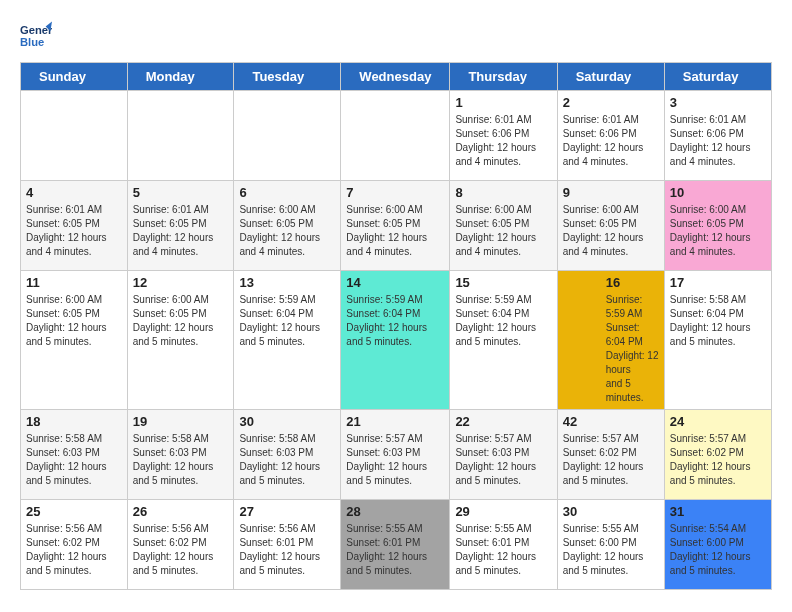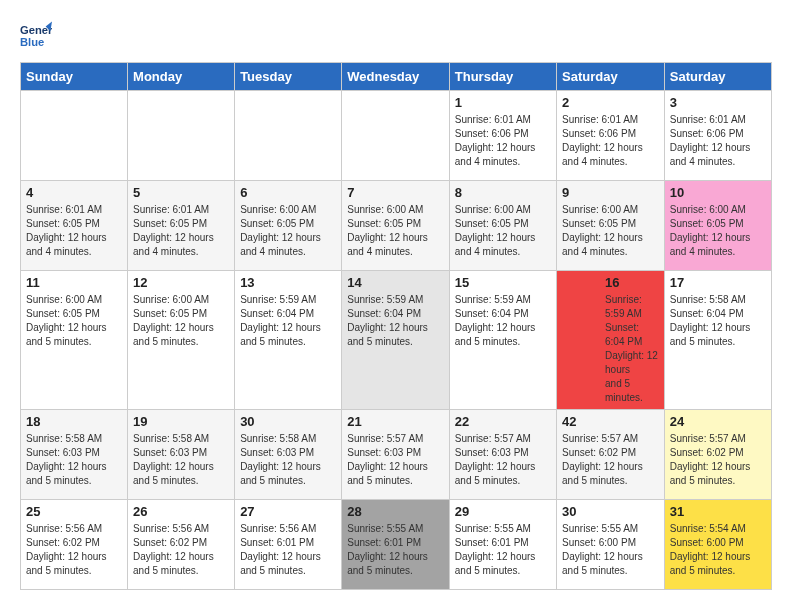--- a/index.html
+++ b/index.html
@@ -39,21 +39,21 @@
     }
     table {
       width: 100%;
       border-collapse: collapse;
       font-size: 11px;
     }
     th {
       background-color: #2a6bbf;
       color: #fff;
       text-align: left;
-      padding: 6px 5px;
+      padding: 6px 18px;
       font-size: 13px;
       font-weight: bold;
       border: 1px solid #ccc;
     }
     td {
       border: 1px solid #ccc;
       vertical-align: top;
       padding: 4px 5px;
       height: 90px;
       width: 108px;
@@ -205,35 +205,35 @@
 Daylight: 12 hours
 and 5 minutes.</div>
         </td>
         <td style="background-color: rgb(255, 255, 255);">
           <div class="day-num">13</div>
           <div class="day-info" style="white-space: pre-line;">Sunrise: 5:59 AM
 Sunset: 6:04 PM
 Daylight: 12 hours
 and 5 minutes.</div>
         </td>
-        <td style="background-color: #e5e5e5;">
+        <td style="background-color: #5eead4;">
           <div class="day-num">14</div>
           <div class="day-info" style="white-space: pre-line;">Sunrise: 5:59 AM
 Sunset: 6:04 PM
 Daylight: 12 hours
 and 5 minutes.</div>
         </td>
         <td style="background-color: rgb(255, 255, 255);">
           <div class="day-num">15</div>
           <div class="day-info" style="white-space: pre-line;">Sunrise: 5:59 AM
 Sunset: 6:04 PM
 Daylight: 12 hours
 and 5 minutes.</div>
         </td>
-        <td style="background-color: #ef4444; padding-left: 48px;">
+        <td style="background-color: #eab308; padding-left: 48px;">
           <div class="day-num">16</div>
           <div class="day-info" style="white-space: pre-line;">Sunrise: 5:59 AM
 Sunset: 6:04 PM
 Daylight: 12 hours
 and 5 minutes.</div>
         </td>
         <td style="background-color: rgb(255, 255, 255);">
           <div class="day-num">17</div>
           <div class="day-info" style="white-space: pre-line;">Sunrise: 5:58 AM
 Sunset: 6:04 PM
@@ -328,21 +328,21 @@
 Daylight: 12 hours
 and 5 minutes.</div>
         </td>
         <td style="background-color: rgb(255, 255, 255);">
           <div class="day-num">30</div>
           <div class="day-info" style="white-space: pre-line;">Sunrise: 5:55 AM
 Sunset: 6:00 PM
 Daylight: 12 hours
 and 5 minutes.</div>
         </td>
-        <td style="background-color: #fde047;">
+        <td style="background-color: #3b82f6;">
           <div class="day-num">31</div>
           <div class="day-info" style="white-space: pre-line;">Sunrise: 5:54 AM
 Sunset: 6:00 PM
 Daylight: 12 hours
 and 5 minutes.</div>
         </td>
       </tr>
     </tbody>
 </table>
 

